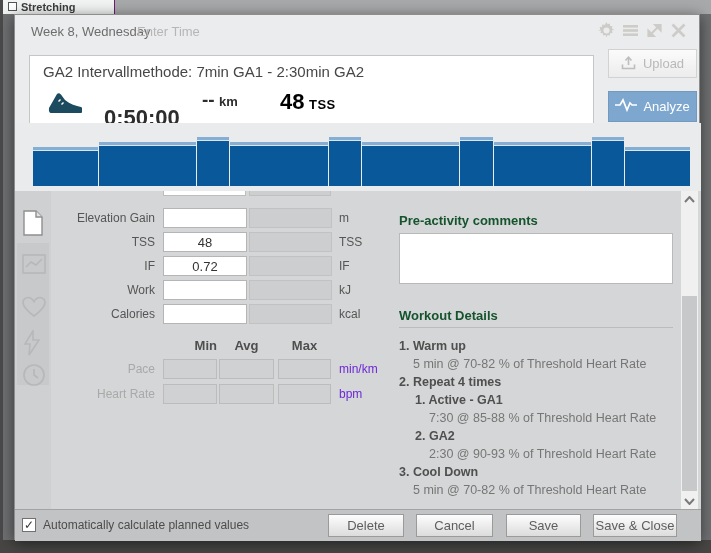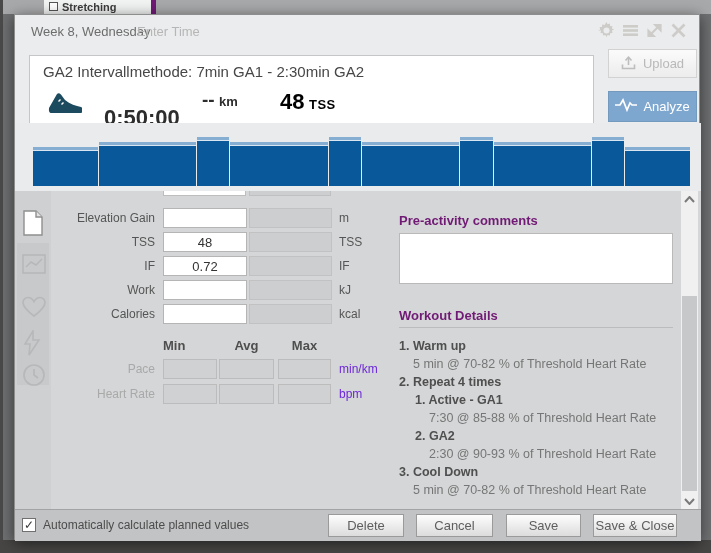--- a/index.html
+++ b/index.html
@@ -2,21 +2,21 @@
 <html><head>
 <meta charset="utf-8">
 <style>
   * { margin:0; padding:0; box-sizing:border-box; }
   html,body { width:711px; height:553px; overflow:hidden;
     font-family:"Liberation Sans", sans-serif; background:#6f7071; }
   .abs { position:absolute; }
 
   
   .top-strip { left:0; top:0; width:711px; height:14px; background:#a8a9aa; }
-  .cal-cell { left:3px; top:0; width:112px; height:14px; background:#f2f3f3; border-right:5px solid #701a75;margin-left:41px; }
+  .cal-cell { left:3px; top:0; width:112px; height:14px; background:#f2f3f3; border-right:1px solid #701a75; }
   .cal-check { left:5px; top:2px; width:9px; height:9px; background:#fff; border:1px solid #555; }
   .cal-cell-label { left:18px; top:1px; font-size:11px; font-weight:bold; color:#3c3c3c; white-space:nowrap; }
   .left-line { left:0; top:0; width:3px; height:553px; background:#4a4a4a; }
   .bottom-strip { left:0; top:540px; width:711px; height:13px; background:#474645; }
 
   
   .modal { left:14px; top:14px; width:686px; height:526px; background:#ebeced;
     border:1px solid #8d8d8d; box-shadow:0 3px 14px rgba(0,0,0,.55); }
 
   
@@ -65,21 +65,21 @@
     font-size:13px; text-align:center; color:#333; font-family:"Liberation Sans",sans-serif; }
   .finput.planned { left:148px; width:84px; }
   .finput.completed { left:234px; width:83px; background:#cdcecf; border-color:#c2c2c2; }
   .funit { position:absolute; left:324px; top:3px; font-size:12px; color:#555; }
   .stats-head { position:absolute; top:147px; font-size:13px; font-weight:bold; color:#4e4e4e; }
   .srow .flabel { color:#a9a9a9; }
   .srow .funit { color:#6d28d9; }
   .sinput { position:absolute; top:0; height:20px; background:#d0d1d2; border:1px solid #bcbcbc; }
 
   
-  .rp-head { position:absolute; font-size:13px; font-weight:bold; color:#701a75; }
+  .rp-head { position:absolute; font-size:13px; font-weight:bold; color:#14532d; }
   .comments { left:384px; top:42px; width:274px; height:51px; background:#fff; border:1px solid #b9b9b9;
     resize:none; font-family:"Liberation Sans",sans-serif; font-size:12px; padding:4px; color:#333; }
   .wd-rule { left:384px; top:136px; width:274px; height:1px; background:#bcbcbc; }
   .wd-list { position:absolute; left:384px; top:146px; width:285px; font-size:12.5px; }
   .wd-step { color:#4f4f4f; font-weight:bold; line-height:18px; }
   .wd-detail { color:#767676; line-height:18px; padding-left:14px; }
   .wd-sub { padding-left:16px; }
 
   
   .sbar { position:absolute; left:666px; top:0; width:17px; height:318px; background:#f0f0f0; }
@@ -277,21 +277,21 @@
       <span class="finput completed"></span>
       <span class="funit">kJ</span>
     </div>
     <div class="frow" style="top:113px">
       <span class="flabel">Calories</span>
       <input class="finput planned" value="" style="">
       <span class="finput completed"></span>
       <span class="funit">kcal</span>
     </div>
 
-    <span class="stats-head" style="left:148px;width:54px;text-align:left">Min</span>
+    <span class="stats-head" style="left:148px;width:54px;text-align:right">Min</span>
     <span class="stats-head" style="left:204px;width:55px;text-align:center">Avg</span>
     <span class="stats-head" style="left:263px;width:53px;text-align:center">Max</span>
 
     <div class="frow srow" style="top:168px">
       <span class="flabel">Pace</span>
       <span class="sinput" style="left:148px;width:54px"></span>
       <span class="sinput" style="left:204px;width:55px"></span>
       <span class="sinput" style="left:263px;width:53px"></span>
       <span class="funit">min/km</span>
     </div>

